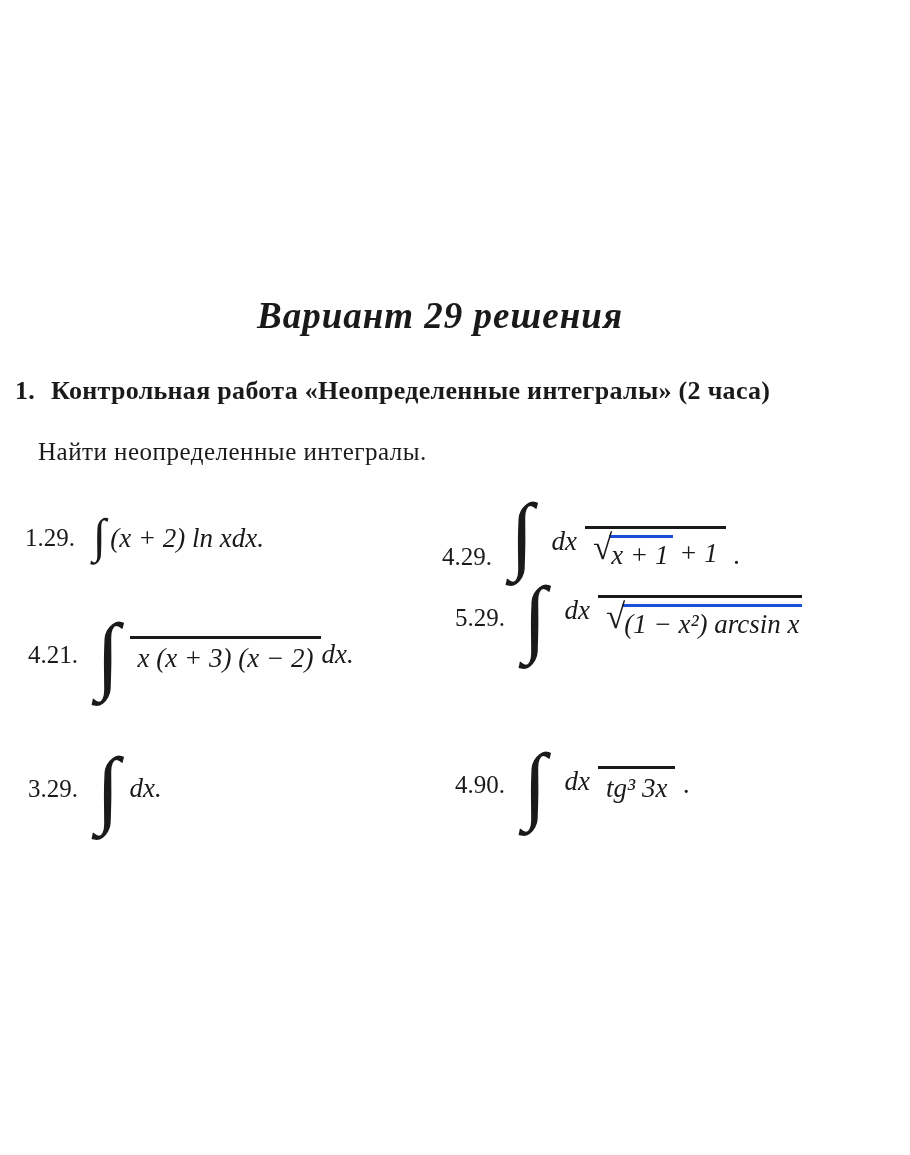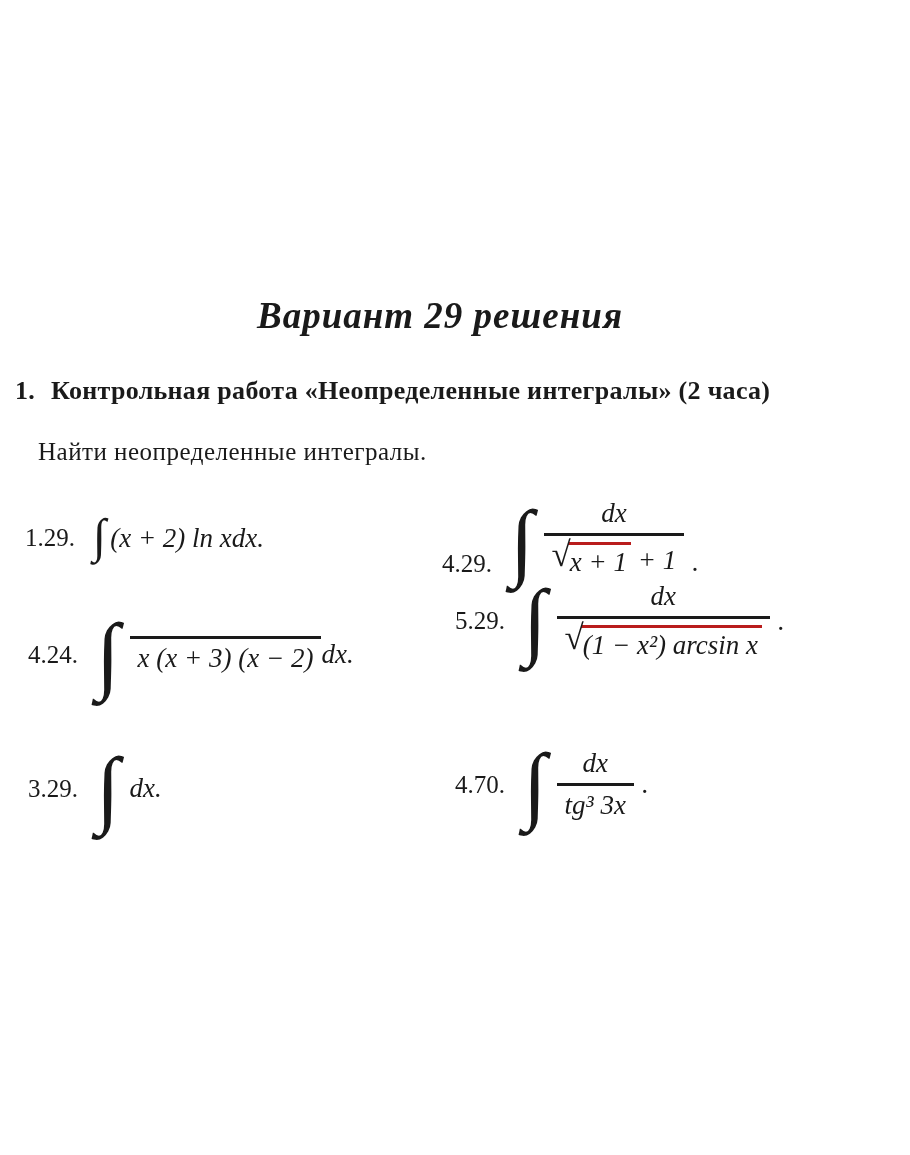--- a/index.html
+++ b/index.html
@@ -26,26 +26,26 @@
   .instruction {
     position:absolute; top:438px; left:38px;
     font-size:25px; letter-spacing:0.5px;font-family:Liberation Serif, serif;
   }
   .problem { position:absolute; display:flex; align-items:center; }
   .plabel { font-weight:normal; font-size:25px; margin-right:18px; white-space:nowrap; }
   .int { line-height:0.85; font-style:normal; }
   .int.small { font-size:48px; margin-right:4px; transform:translateY(-2px); }
   .int.large { font-size:86px; margin-right:10px; }
   .math { font-style:italic; font-size:27px; white-space:nowrap; }
-  .frac { display:inline-flex; flex-direction:column; text-align:center; }
+  .frac { display:inline-flex; text-align:center; }
   .frac .num { padding:0 8px 4px; }
   .frac .den { border-top:3px solid #1a1a1a; padding:4px 8px 0; }
   .sqrt { display:inline-flex; align-items:flex-start; }
   .radical { font-style:normal; font-size:1.3em; line-height:1; margin-right:-3px; transform:translateY(-3px); }
-  .radicand { border-top:3px solid #b91c1c; padding:2px 4px 0 2px; margin-top:2px; }
+  .radicand { border-top:3px solid #1d4ed8; padding:2px 4px 0 2px; margin-top:2px; }
   .suffix { margin-left:8px; }
 </style>
 </head>
 <body>
 
 <div class="page">
 
   <h1 class="title">Вариант 29 решения</h1>
 
   <div class="section-heading">
@@ -67,21 +67,21 @@
       <span class="num math">dx</span>
       <span class="den math"><span class="sqrt">
             <span class="radical">√</span>
             <span class="radicand">x + 1</span>
           </span><span> + 1</span></span>
     </span>
     <span class="math suffix">.</span>
   </div>
 
   <div class="problem" style="left:28px; top:618px;">
-    <span class="plabel">4.24.</span>
+    <span class="plabel">4.21.</span>
     <span class="int large">∫</span>
     <span class="frac">
       <span class="den math">x (x + 3) (x − 2)</span>
     </span>
     <span class="math">dx.</span>
   </div>
 
   <div class="problem" style="left:455px; top:581px;">
     <span class="plabel">5.29.</span>
     <span class="int large">∫</span>
@@ -95,21 +95,21 @@
     <span class="math suffix">.</span>
   </div>
 
   <div class="problem" style="left:28px; top:752px;">
     <span class="plabel">3.29.</span>
     <span class="int large">∫</span>
     <span class="math">dx.</span>
   </div>
 
   <div class="problem" style="left:455px; top:748px;">
-    <span class="plabel">4.70.</span>
+    <span class="plabel">4.90.</span>
     <span class="int large">∫</span>
     <span class="frac">
       <span class="num math">dx</span>
       <span class="den math">tg³ 3x</span>
     </span>
     <span class="math suffix">.</span>
   </div>
 
 </div>
 

